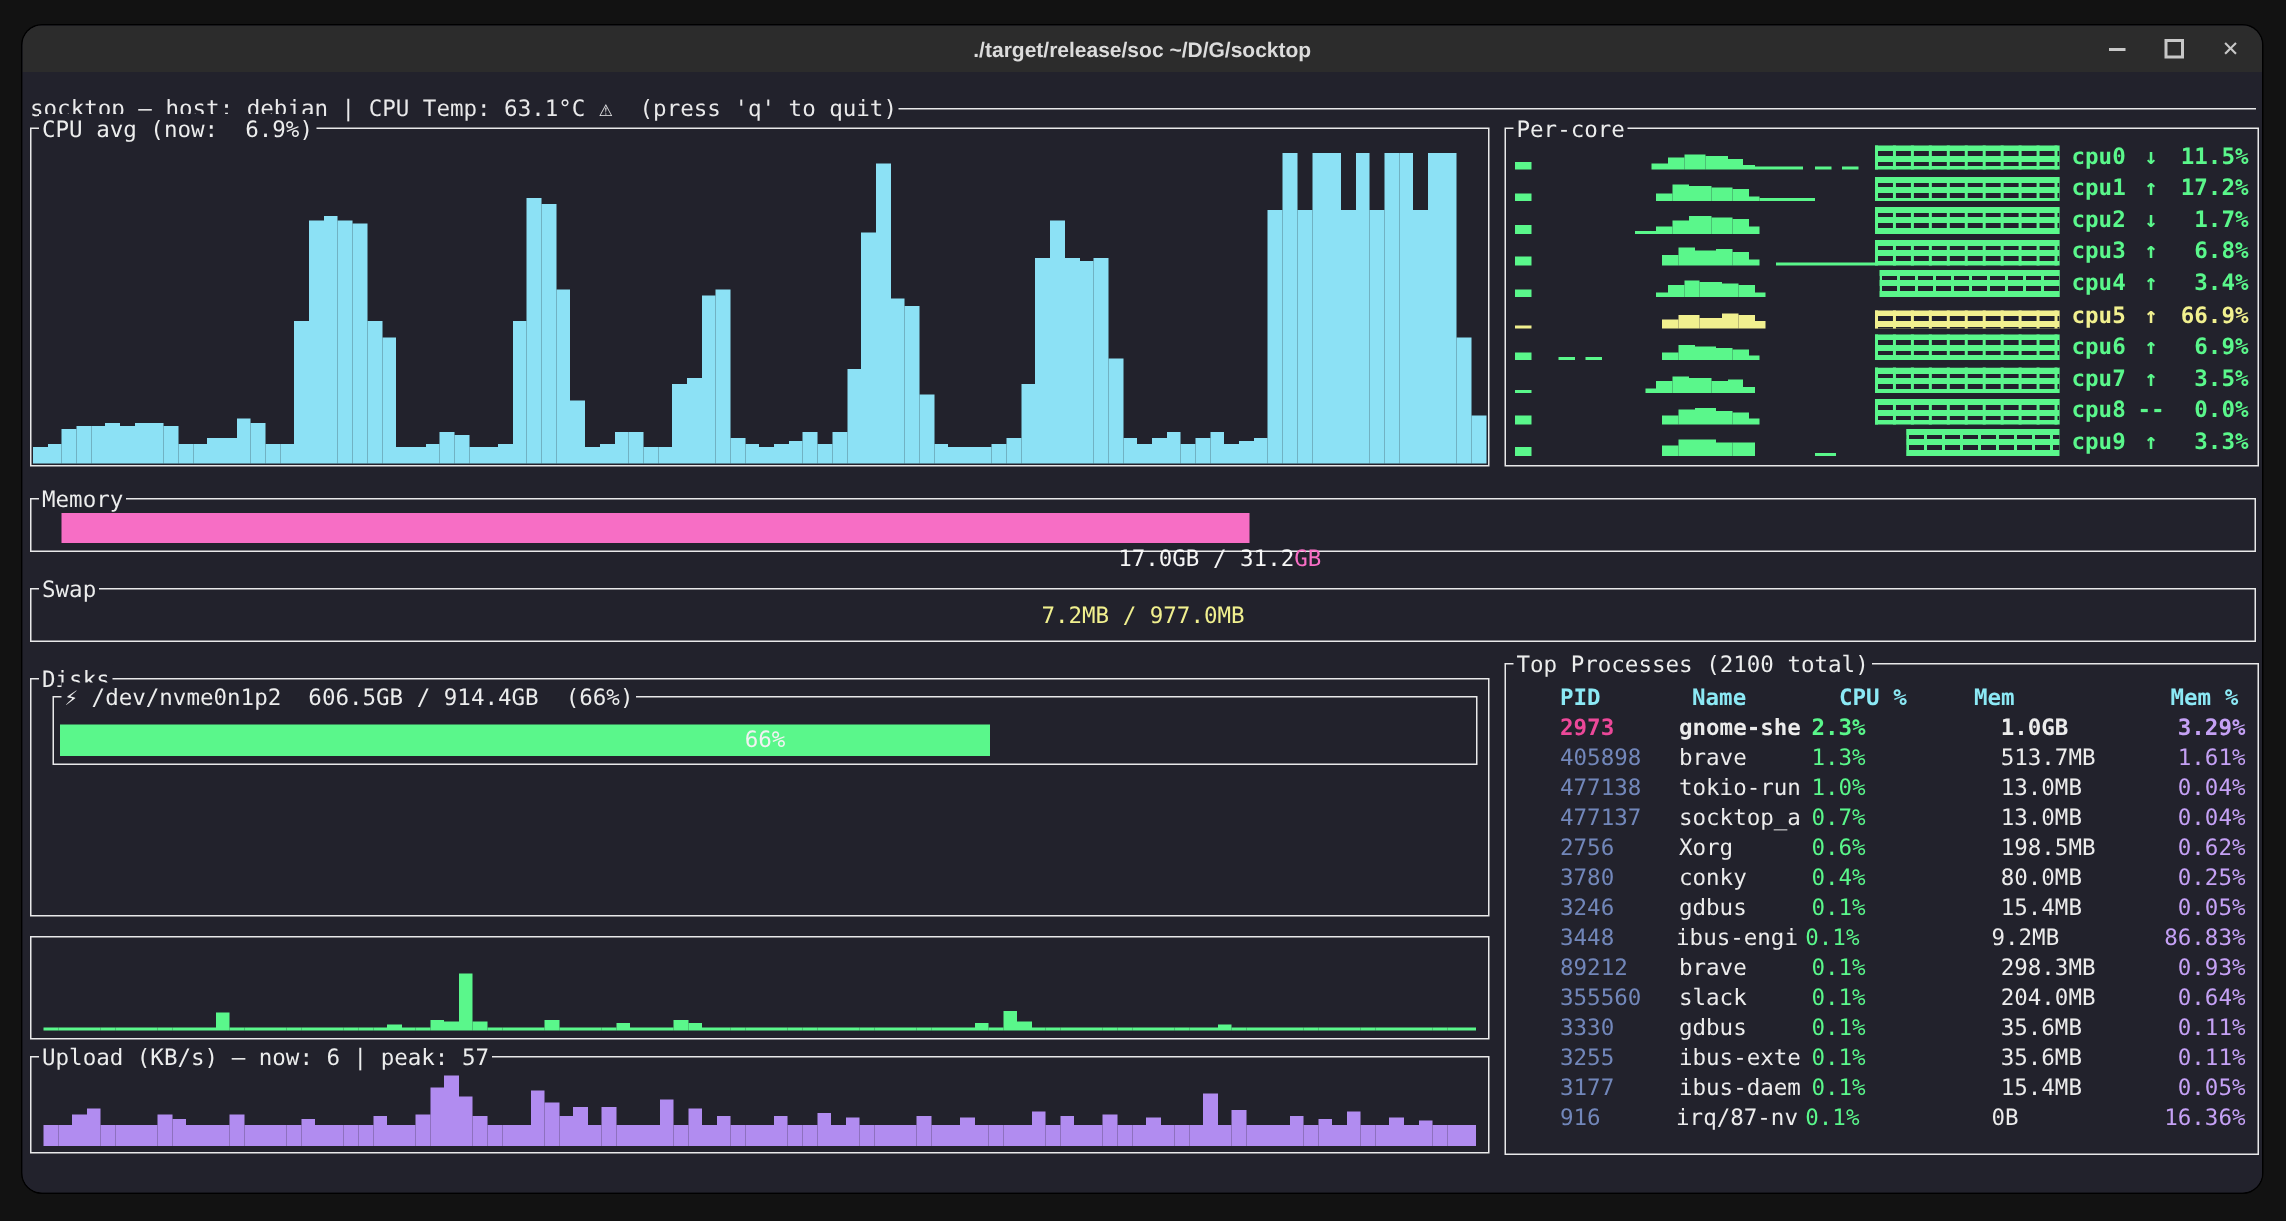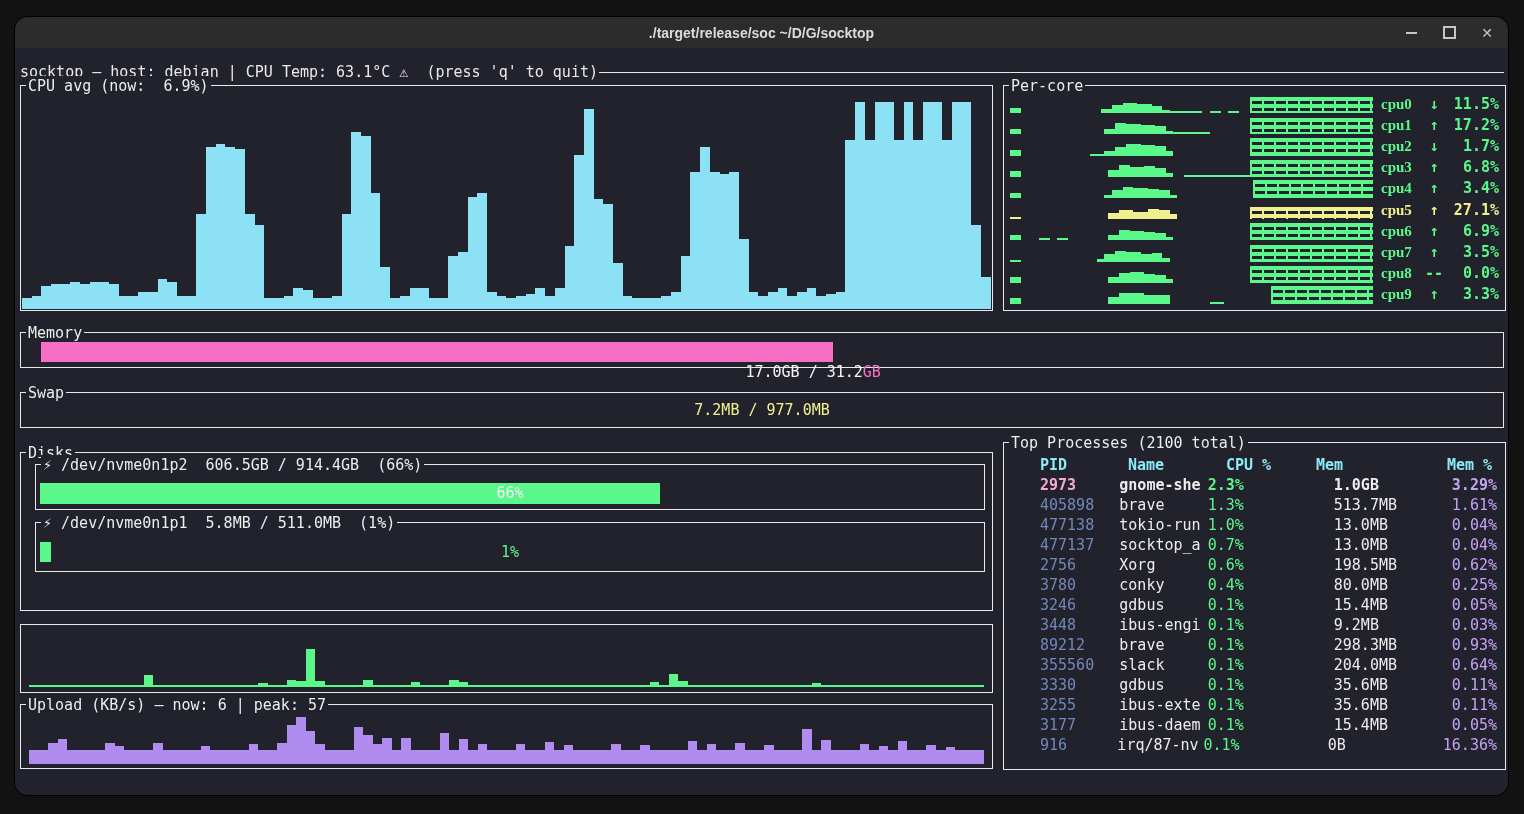--- a/index.html
+++ b/index.html
@@ -29,21 +29,21 @@
 
   
   .p-cpu .bars{left:1px;right:1px;bottom:1px;top:12px;}
 
   
   .pc-rows{position:absolute;left:6px;right:6px;top:7px;bottom:5px;display:flex;flex-direction:column;}
   .pc-row{flex:1 1 0;display:flex;align-items:stretch;}
   .pc-spark{flex:1 1 auto;position:relative;margin:1px 8px 1px 0;}
   .pc-spark .seg{position:absolute;bottom:0;}
   .pc-label{width:118px;display:flex;font-weight:bold;white-space:pre;align-items:center;}
-  .pc-label .pcn{width:42px;font-family:Liberation Serif, serif;}
+  .pc-label .pcn{width:42px;}
   .pc-label .pca{width:22px;text-align:center;}
   .pc-label .pcp{flex:1;text-align:right;}
 
   
   .hbar-track{position:absolute;left:20px;right:8px;top:9px;height:20px;}
   .hbar-fill{position:absolute;left:0;top:0;bottom:0;}
   .hbar-label{position:absolute;left:0;right:0;top:0;bottom:0;text-align:center;line-height:20px;white-space:pre;}
   .center-label{position:absolute;left:0;right:0;top:0;bottom:0;display:flex;align-items:center;justify-content:center;}
 
   
@@ -58,21 +58,21 @@
   .proc-table{position:absolute;left:8px;right:8px;top:12px;bottom:4px;}
   .proc-hrow,.proc-row{display:flex;height:20px;white-space:pre;overflow:hidden;}
   .proc-hrow{font-weight:bold;color:#8ce9f5;}
   .c0{width:88px;margin-left:28px;} .c1{width:98px;} .c2{width:90px;} .c3{width:131px;} .c4{flex:1;}
   .proc-row .c0{color:#7287ba;}
   .proc-row .c1{color:#ececec;}
   .proc-row .c2{color:#5af78b;}
   .proc-row .c3{color:#ececec;margin-left:45px;}
   .proc-row .c4{color:#c5a1f5;}
   .proc-row.first{font-weight:bold;}
-  .proc-row.first .c0{color:#f9a8d4;}
+  .proc-row.first .c0{color:#ec4899;}
 </style>
 </head>
 <body>
 
 <div class="window">
   <div class="titlebar">
     <div class="title">./target/release/soc ~/D/G/socktop</div>
     <div class="controls">
       <div class="ctl ctl-min">
           <i></i>
@@ -278,21 +278,21 @@
             <div class="pc-spark">
               <div class="seg" style="left: 0%; width: 3%; height: 2px; background: rgb(241, 240, 143);"></div>
               <div class="seg" style="left: 27%; width: 3%; height: 30%; background: rgb(241, 240, 143);"></div>
               <div class="seg" style="left: 30%; width: 4%; height: 48%; background: rgb(241, 240, 143);"></div>
               <div class="seg" style="left: 34%; width: 4%; height: 40%; background: rgb(241, 240, 143);"></div>
               <div class="seg" style="left: 38%; width: 3%; height: 52%; background: rgb(241, 240, 143);"></div>
               <div class="seg" style="left: 41%; width: 3%; height: 50%; background: rgb(241, 240, 143);"></div>
               <div class="seg" style="left: 44%; width: 2%; height: 25%; background: rgb(241, 240, 143);"></div>
               <div class="seg" style="left: 66%; width: 34%; height: 62%; background-color: rgb(241, 240, 143); background-image: repeating-linear-gradient(90deg, rgb(241, 240, 143) 0px, rgb(241, 240, 143) 2px, transparent 2px, transparent 12px), repeating-linear-gradient(transparent 0px, transparent 4px, rgb(34, 34, 44) 4px, rgb(34, 34, 44) 7px);"></div>
             </div>
-            <div class="pc-label" style="color: rgb(241, 240, 143);"><span class="pcn">cpu5</span><span class="pca">↑</span><span class="pcp">27.1%</span></div>
+            <div class="pc-label" style="color: rgb(241, 240, 143);"><span class="pcn">cpu5</span><span class="pca">↑</span><span class="pcp">66.9%</span></div>
           </div>
           <div class="pc-row">
             <div class="pc-spark">
               <div class="seg" style="left: 0%; width: 3%; height: 30%; background: rgb(90, 247, 139);"></div>
               <div class="seg" style="left: 8%; width: 3%; height: 2px; background: rgb(90, 247, 139);"></div>
               <div class="seg" style="left: 13%; width: 3%; height: 2px; background: rgb(90, 247, 139);"></div>
               <div class="seg" style="left: 27%; width: 3%; height: 30%; background: rgb(90, 247, 139);"></div>
               <div class="seg" style="left: 30%; width: 3%; height: 55%; background: rgb(90, 247, 139);"></div>
               <div class="seg" style="left: 33%; width: 4%; height: 48%; background: rgb(90, 247, 139);"></div>
               <div class="seg" style="left: 37%; width: 3%; height: 42%; background: rgb(90, 247, 139);"></div>
@@ -366,27 +366,20 @@
       <span class="ptitle">Disks</span>
 
       <div class="disk-sub" style="left:14px;top:11px;width:950px;height:46px;">
         <span class="ptitle"><span>⚡</span><span> /dev/nvme0n1p2  606.5GB / 914.4GB  (66%)</span></span>
         <div class="dbar" style="top:18px;">
           <div class="hbar-fill" style="width:66%;background:#5af78b;height:21px;"></div>
           <div class="hbar-label" style="line-height:21px;color:#f2f2f2;"><span>66%</span></div>
         </div>
       </div>
 
-      <div class="disk-sub" style="left:14px;top:69px;width:950px;height:50px;">
-        <span class="ptitle"><span>⚡</span><span> /dev/nvme0n1p1  5.8MB / 511.0MB  (1%)</span></span>
-        <div class="dbar" style="top:19px;">
-          <div class="hbar-fill" style="width:1.2%;min-width:8px;background:#5af78b;height:20px;"></div>
-          <div class="hbar-label" style="line-height:20px;color:#5af78b;"><span>1%</span></div>
-        </div>
-      </div>
     </div>
 
     <div class="panel p-net" style="left:5px;top:576px;width:973px;height:69px;">
       <div class="bars">
           <div class="bar" style="height: 4%; background: rgb(90, 247, 139);"></div>
           <div class="bar" style="height: 4%; background: rgb(90, 247, 139);"></div>
           <div class="bar" style="height: 4%; background: rgb(90, 247, 139);"></div>
           <div class="bar" style="height: 4%; background: rgb(90, 247, 139);"></div>
           <div class="bar" style="height: 4%; background: rgb(90, 247, 139);"></div>
           <div class="bar" style="height: 4%; background: rgb(90, 247, 139);"></div>
@@ -604,21 +597,21 @@
           <span class="c4">Mem %</span>
         </div>
         <div>
             <div class="proc-row first"><span class="c0">2973</span><span class="c1">gnome-she</span><span class="c2">2.3%</span><span class="c3">1.0GB</span><span class="c4">3.29%</span></div>
             <div class="proc-row"><span class="c0">405898</span><span class="c1">brave</span><span class="c2">1.3%</span><span class="c3">513.7MB</span><span class="c4">1.61%</span></div>
             <div class="proc-row"><span class="c0">477138</span><span class="c1">tokio-run</span><span class="c2">1.0%</span><span class="c3">13.0MB</span><span class="c4">0.04%</span></div>
             <div class="proc-row"><span class="c0">477137</span><span class="c1">socktop_a</span><span class="c2">0.7%</span><span class="c3">13.0MB</span><span class="c4">0.04%</span></div>
             <div class="proc-row"><span class="c0">2756</span><span class="c1">Xorg</span><span class="c2">0.6%</span><span class="c3">198.5MB</span><span class="c4">0.62%</span></div>
             <div class="proc-row"><span class="c0">3780</span><span class="c1">conky</span><span class="c2">0.4%</span><span class="c3">80.0MB</span><span class="c4">0.25%</span></div>
             <div class="proc-row"><span class="c0">3246</span><span class="c1">gdbus</span><span class="c2">0.1%</span><span class="c3">15.4MB</span><span class="c4">0.05%</span></div>
-            <div class="proc-row"><span class="c0">3448</span><span class="c1">ibus-engi</span><span class="c2">0.1%</span><span class="c3">9.2MB</span><span class="c4">0.03%</span></div>
+            <div class="proc-row"><span class="c0">3448</span><span class="c1">ibus-engi</span><span class="c2">0.1%</span><span class="c3">9.2MB</span><span class="c4">86.83%</span></div>
             <div class="proc-row"><span class="c0">89212</span><span class="c1">brave</span><span class="c2">0.1%</span><span class="c3">298.3MB</span><span class="c4">0.93%</span></div>
             <div class="proc-row"><span class="c0">355560</span><span class="c1">slack</span><span class="c2">0.1%</span><span class="c3">204.0MB</span><span class="c4">0.64%</span></div>
             <div class="proc-row"><span class="c0">3330</span><span class="c1">gdbus</span><span class="c2">0.1%</span><span class="c3">35.6MB</span><span class="c4">0.11%</span></div>
             <div class="proc-row"><span class="c0">3255</span><span class="c1">ibus-exte</span><span class="c2">0.1%</span><span class="c3">35.6MB</span><span class="c4">0.11%</span></div>
             <div class="proc-row"><span class="c0">3177</span><span class="c1">ibus-daem</span><span class="c2">0.1%</span><span class="c3">15.4MB</span><span class="c4">0.05%</span></div>
             <div class="proc-row"><span class="c0">916</span><span class="c1">irq/87-nv</span><span class="c2">0.1%</span><span class="c3">0B</span><span class="c4">16.36%</span></div>
           </div>
       </div>
     </div>
 

